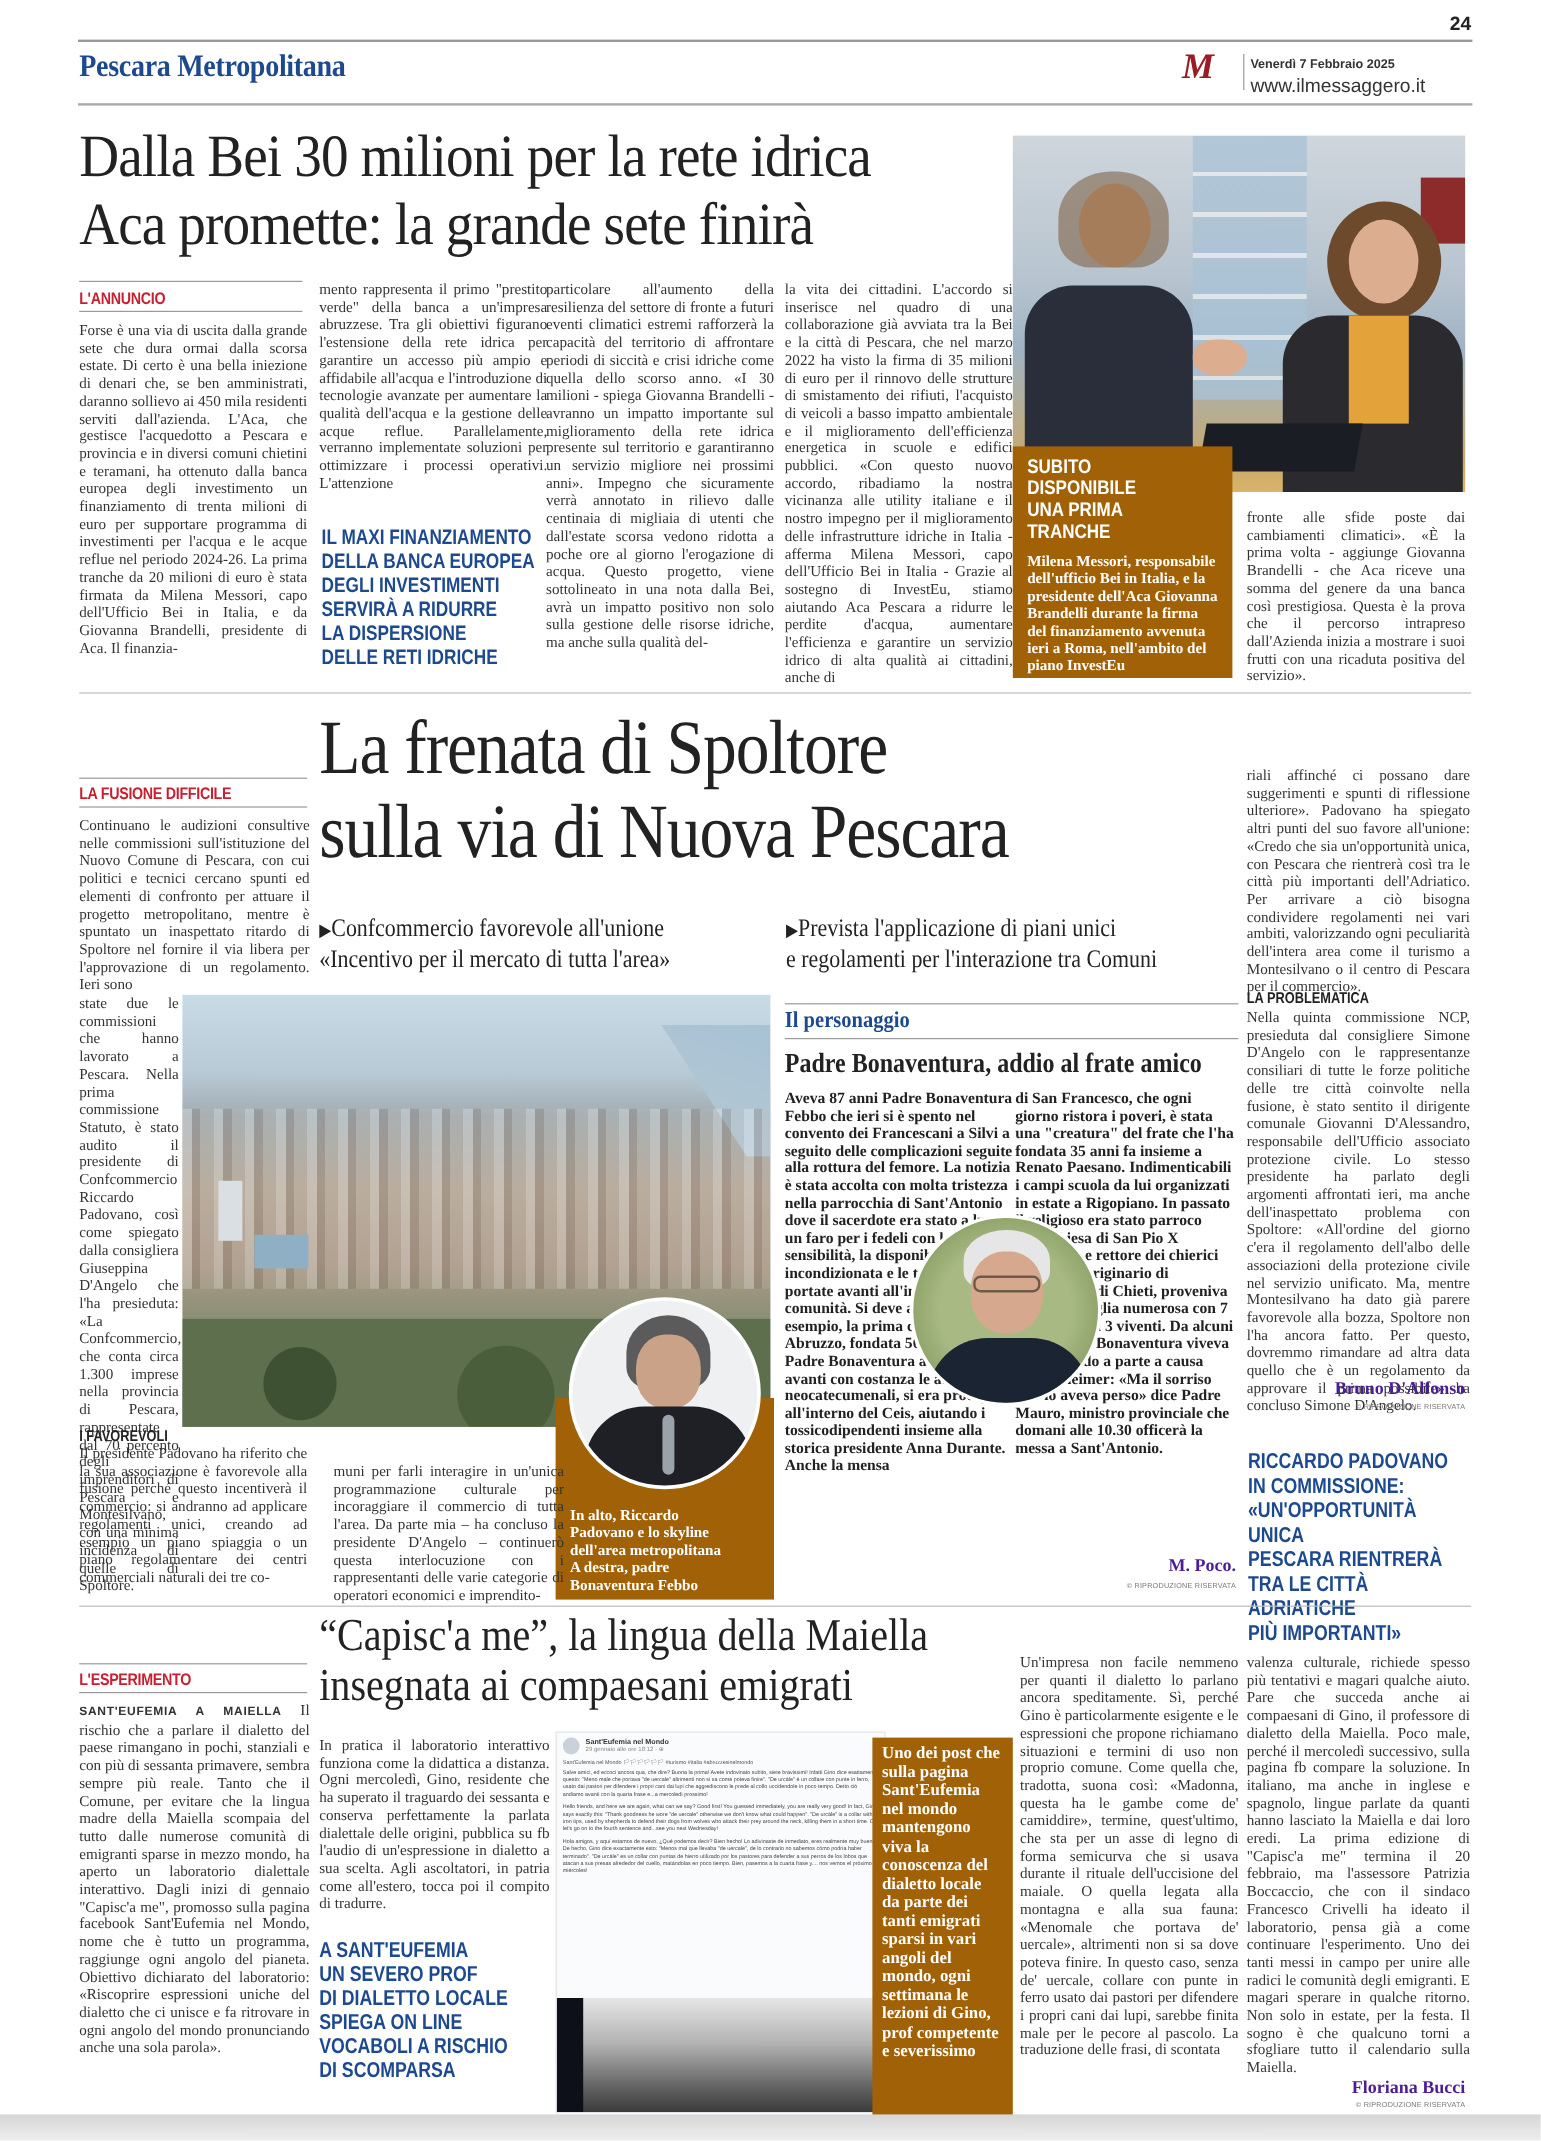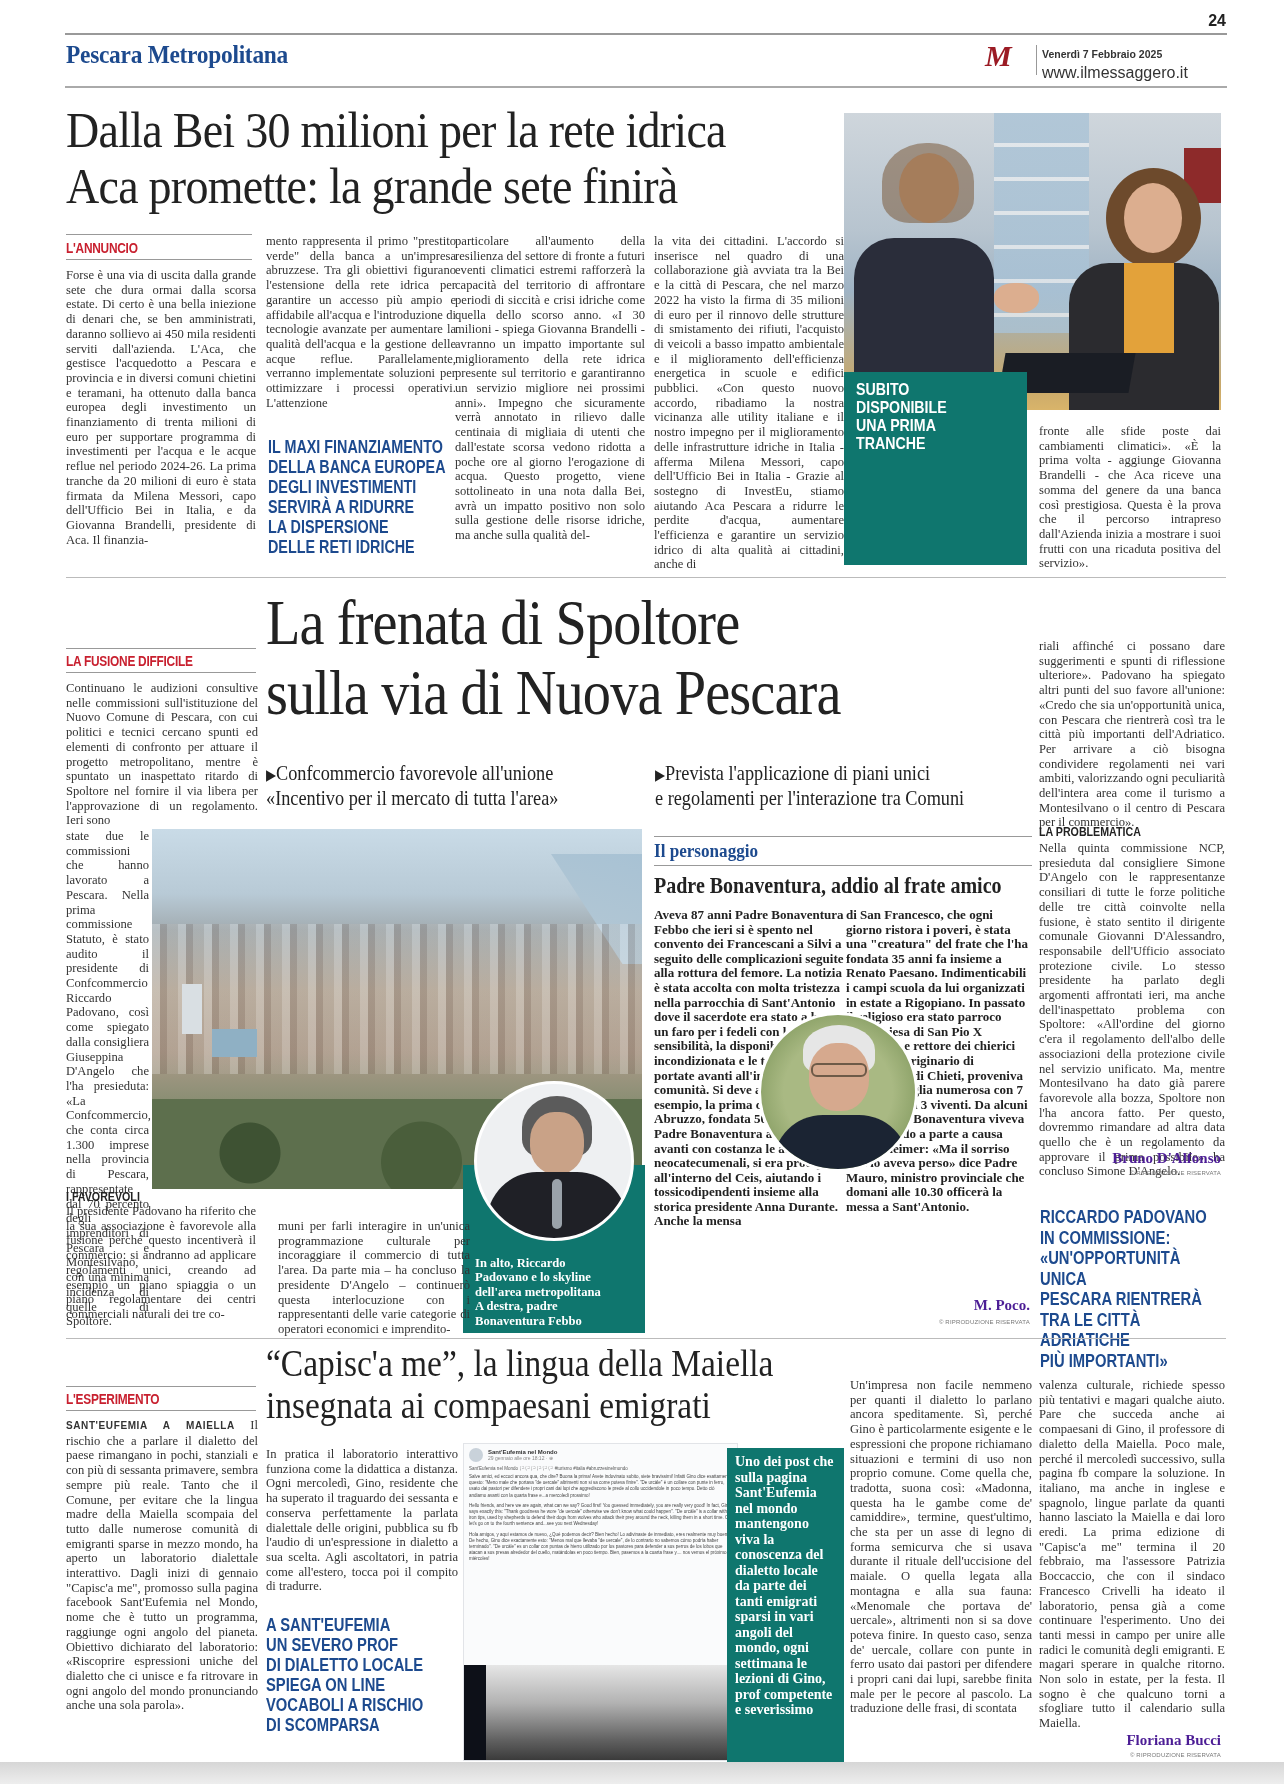--- a/index.html
+++ b/index.html
@@ -7,21 +7,21 @@
   body{position:relative;font-family:"DejaVu Serif","Liberation Serif",serif;color:#222;}
   .abs{position:absolute;}
   .serif{font-family:"Liberation Serif","DejaVu Serif",serif;}
   .sans{font-family:"Liberation Sans","DejaVu Sans",sans-serif;}
   .body-text{font-family:"Liberation Serif","DejaVu Serif",serif;font-size:12.6px;line-height:14.7px;color:#333;text-align:justify;hyphens:auto;}
   .body-bold{font-family:"Liberation Serif","DejaVu Serif",serif;font-size:13px;line-height:14.6px;color:#222;font-weight:bold;}
   .kicker{font-family:"Liberation Sans","DejaVu Sans",sans-serif;font-weight:bold;font-size:14px;color:#c8202f;letter-spacing:-0.3px;transform:scaleX(0.85);transform-origin:left;white-space:nowrap;}
   .rule{position:absolute;height:1px;background:#999;}
   .hrule{position:absolute;height:2px;background:#aaa;}
   .pull{font-family:"Liberation Sans","DejaVu Sans",sans-serif;font-weight:bold;color:#1d4a8e;font-size:17.5px;line-height:20px;transform:scaleX(0.82);transform-origin:left;white-space:pre-line;}
-  .bluebox{background:#0f766e;color:#fff;}
+  .bluebox{background:#a16207;color:#fff;}
   .caption{font-family:"Liberation Serif","DejaVu Serif",serif;font-weight:bold;color:#fff;font-size:12.6px;line-height:14.4px;white-space:pre-line;}
   .byline{font-family:"Liberation Serif","DejaVu Serif",serif;font-weight:bold;font-size:15px;color:#4c1d95;text-align:right;}
   .copyright{font-family:"Liberation Sans","DejaVu Sans",sans-serif;font-size:6px;color:#777;text-align:right;letter-spacing:0.2px;}
   .photo{overflow:hidden;}
 </style>
 </head>
 <body>
 
 <div class="abs sans" style="top:12px;left:1196px;width:30px;font-size:16px;font-weight:bold;text-align:right;color:#222;">24</div>
 <div class="hrule" style="top:33px;left:65px;width:1162px;background:#999;"></div>
@@ -62,20 +62,21 @@
   <div style="position:absolute;left:280px;top:70px;width:58px;height:70px;border-radius:50%;background:#dcae8f;"></div>
   <div style="position:absolute;left:225px;top:150px;width:150px;height:150px;border-radius:40px 40px 0 0;background:#2b2b2f;"></div>
   <div style="position:absolute;left:280px;top:150px;width:50px;height:90px;background:#e3a23a;"></div>
   <div style="position:absolute;left:150px;top:170px;width:45px;height:30px;border-radius:45%;background:#dcae8f;"></div>
   <div style="position:absolute;left:158px;top:240px;width:130px;height:40px;background:#1a1d24;transform:skewX(-10deg);"></div>
 </div>
 
 <div class="abs bluebox" style="top:372px;left:844px;width:183px;height:193px;padding:8px 12px;">
   <div class="pull" style="color:#fff;font-size:16.5px;line-height:18px;transform:scaleX(0.86);">SUBITO DISPONIBILE
 UNA PRIMA TRANCHE</div>
+  <div class="caption" style="margin-top:9px;white-space:normal;">Milena Messori, responsabile dell'ufficio Bei in Italia, e la presidente dell'Aca Giovanna Brandelli durante la firma del finanziamento avvenuta ieri a Roma, nell'ambito del piano InvestEu</div>
 </div>
 <div class="abs body-text" style="top:424px;left:1039px;width:182px;">fronte alle sfide poste dai cambiamenti climatici». «È la prima volta - aggiunge Giovanna Brandelli - che Aca riceve una somma del genere da una banca così prestigiosa. Questa è la prova che il percorso intrapreso dall'Azienda inizia a mostrare i suoi frutti con una ricaduta positiva del servizio».</div>
 
 <div class="hrule" style="top:577px;left:66px;width:1160px;height:1px;background:#bbb;"></div>
 <div class="abs serif" style="top:588px;left:266px;width:760px;font-size:64px;line-height:70px;font-weight:normal;color:#222;letter-spacing:-1px;white-space:nowrap;">
   <div style="transform:scaleX(0.88);transform-origin:left;">La frenata di Spoltore</div>
   <div style="transform:scaleX(0.88);transform-origin:left;">sulla via di Nuova Pescara</div>
 </div>
 
 <div class="rule" style="top:648px;left:66px;width:190px;"></div>

